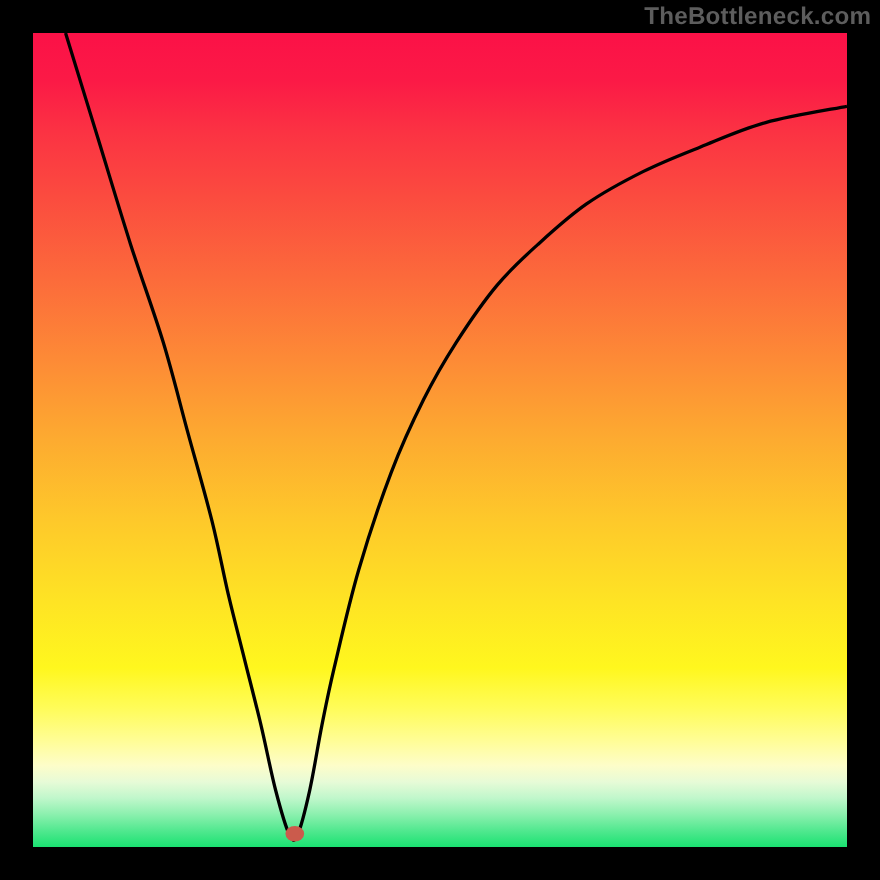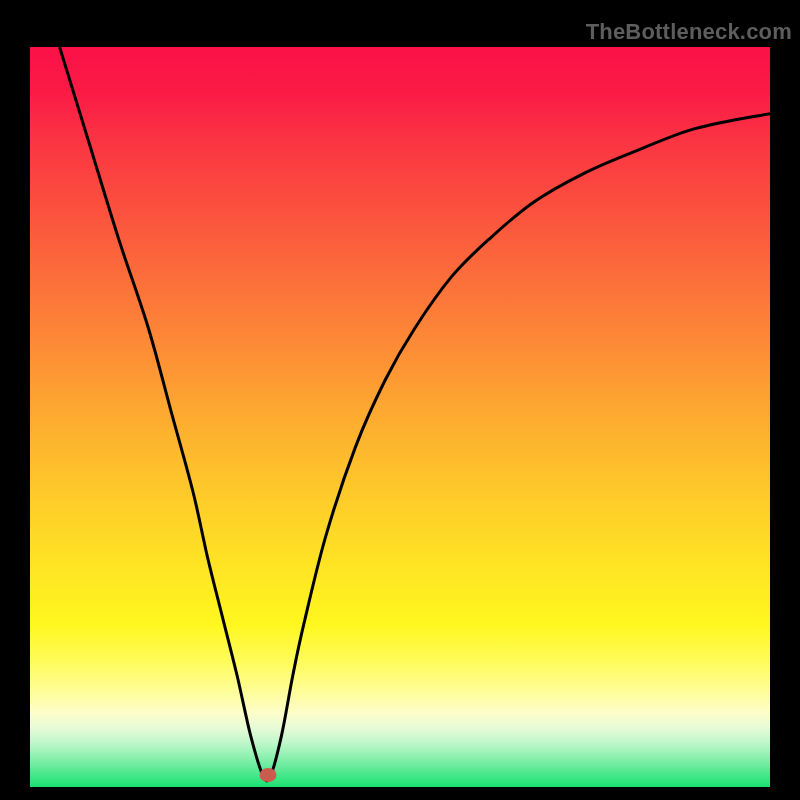--- a/index.html
+++ b/index.html
@@ -6,21 +6,21 @@
     margin: 0;
     padding: 0;
     width: 800px;
     height: 800px;
     background: #000;
     font-family: Arial, Helvetica, sans-serif;
     overflow: hidden;
   }
   .frame {
     position: absolute;
-    left: 0; top: 17px;
+    left: 0; top: 0;
     width: 800px;
     height: 764px;
     background: #000;
   }
   .watermark {
     position: absolute;
     top: 2px;
     right: 8px;
     color: #5d5d5d;
     font-size: 22px;

